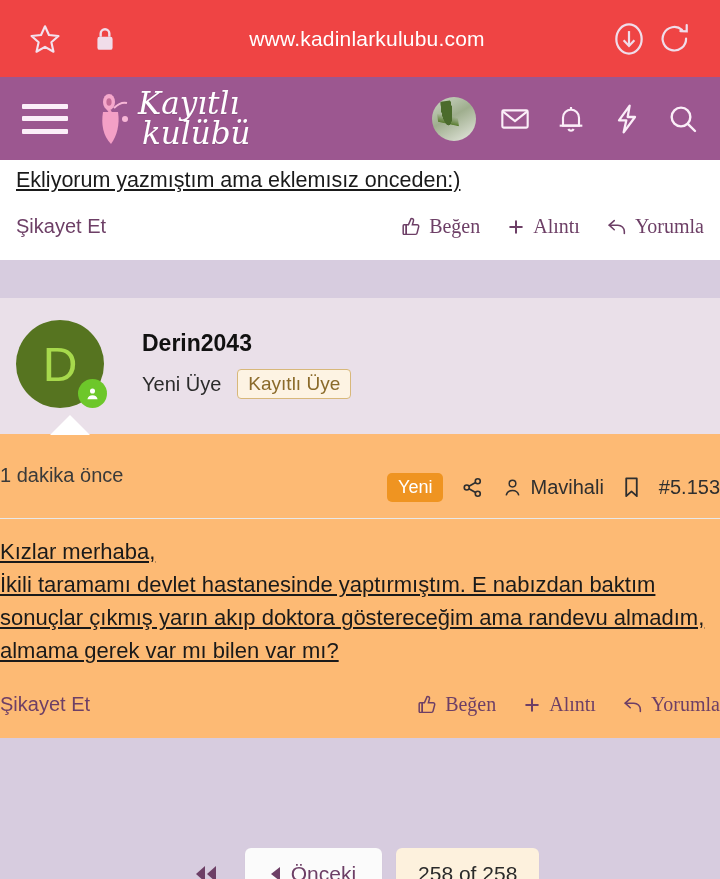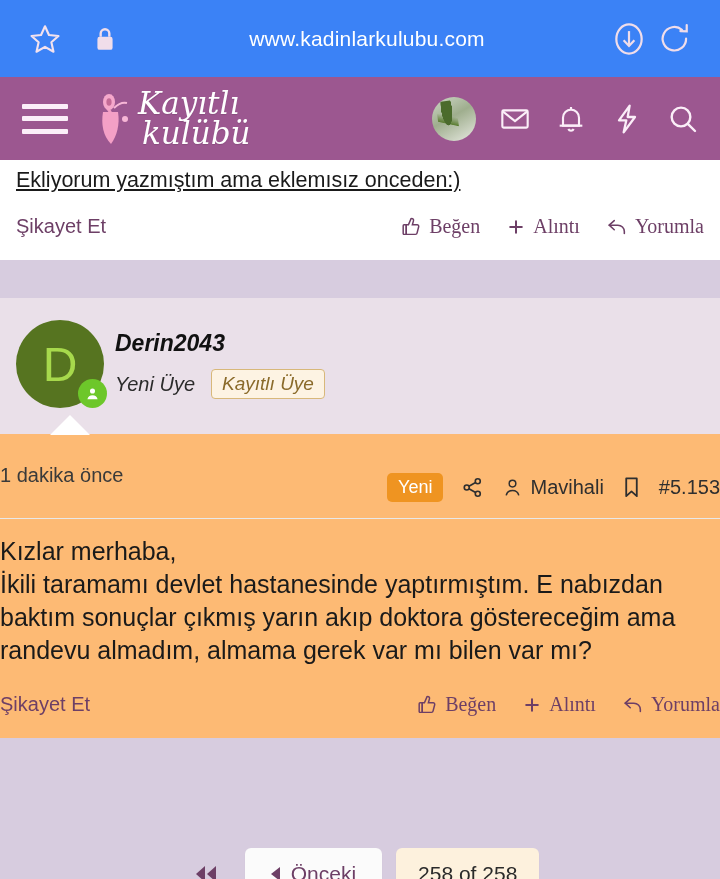--- a/index.html
+++ b/index.html
@@ -6,21 +6,21 @@
   html, body {
     width: 720px; height: 879px;
     font-family: "Liberation Sans", sans-serif;
     background: #ffffff;
     overflow: hidden;
   }
 
   
   .browser-bar {
     height: 77px;
-    background: #3b82f6;
+    background: #ef4444;
     display: flex;
     align-items: center;
     padding: 14px 22px;
     position: relative;
   }
   .browser-bar .icon-btn {
     width: 46px; height: 46px;
     display: flex; align-items: center; justify-content: center;
     flex: 0 0 auto;
   }
@@ -151,21 +151,21 @@
     display: flex; align-items: center; justify-content: center;
     font-size: 48px;
     font-family: "Liberation Sans", sans-serif;
   }
   .online-dot {
     position: absolute; right: -3px; bottom: 0;
     width: 29px; height: 29px; border-radius: 50%;
     background: #6dc72a;
     display: flex; align-items: center; justify-content: center;
   }
-  .head-meta { margin-left: 11px; padding-top: 10px; font-style: italic; }
+  .head-meta { margin-left: 38px; padding-top: 10px; }
   .username { font-size: 23px; font-weight: bold; color: #111111; }
   .userline { margin-top: 12px; display: flex; align-items: center; gap: 16px; }
   .usertitle { font-size: 20px; color: #2b2b2b; }
   .badge-reg {
     font-size: 19px;
     color: #8a6a2a;
     background: #fdf3e3;
     border: 1px solid #d8b87a;
     border-radius: 4px;
     padding: 4px 10px 5px;
@@ -191,24 +191,25 @@
   .meta-right { margin-left:auto; display:flex; align-items:center; gap: 18px; margin-top: 24px; }
   .badge-new {
     background: #ef9421; color: #ffffff;
     font-size: 18px; padding: 5px 11px 6px; border-radius: 5px; line-height: 1;
   }
   .meta-ico { display: flex; align-items: center; justify-content:center; }
   .meta-user { display:flex; align-items:center; gap:7px; color:#2f2f2f; }
   .post-id { color: #2f2f2f; }
 
   .body-text {
-    font-size: 25px;
+    font-size: 22px;
     line-height: 33px;
     color: #1a1a1a;
     padding: 16px 0 6px 0;
+    text-decoration: underline;
   }
 
   
   .footer-band {
     background: #d7ccdf;
     height: 182px;
     display: flex;
     align-items: flex-end;
     justify-content: center;
     padding-bottom: 20px;

